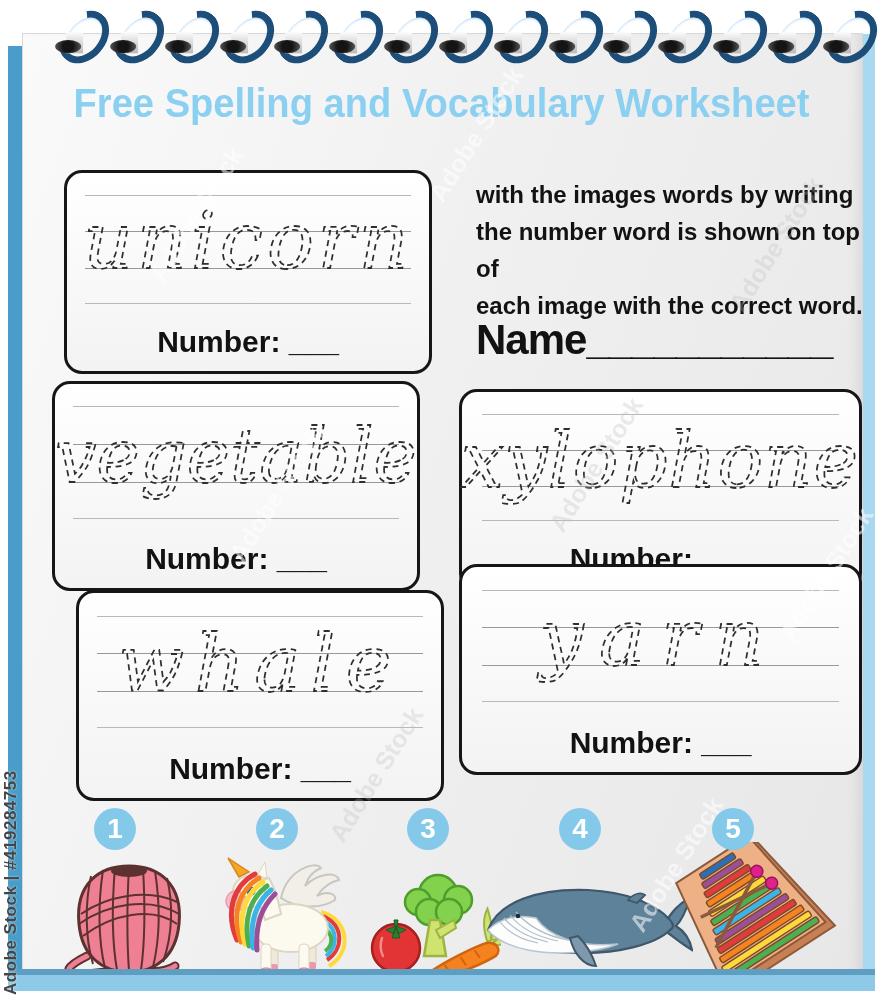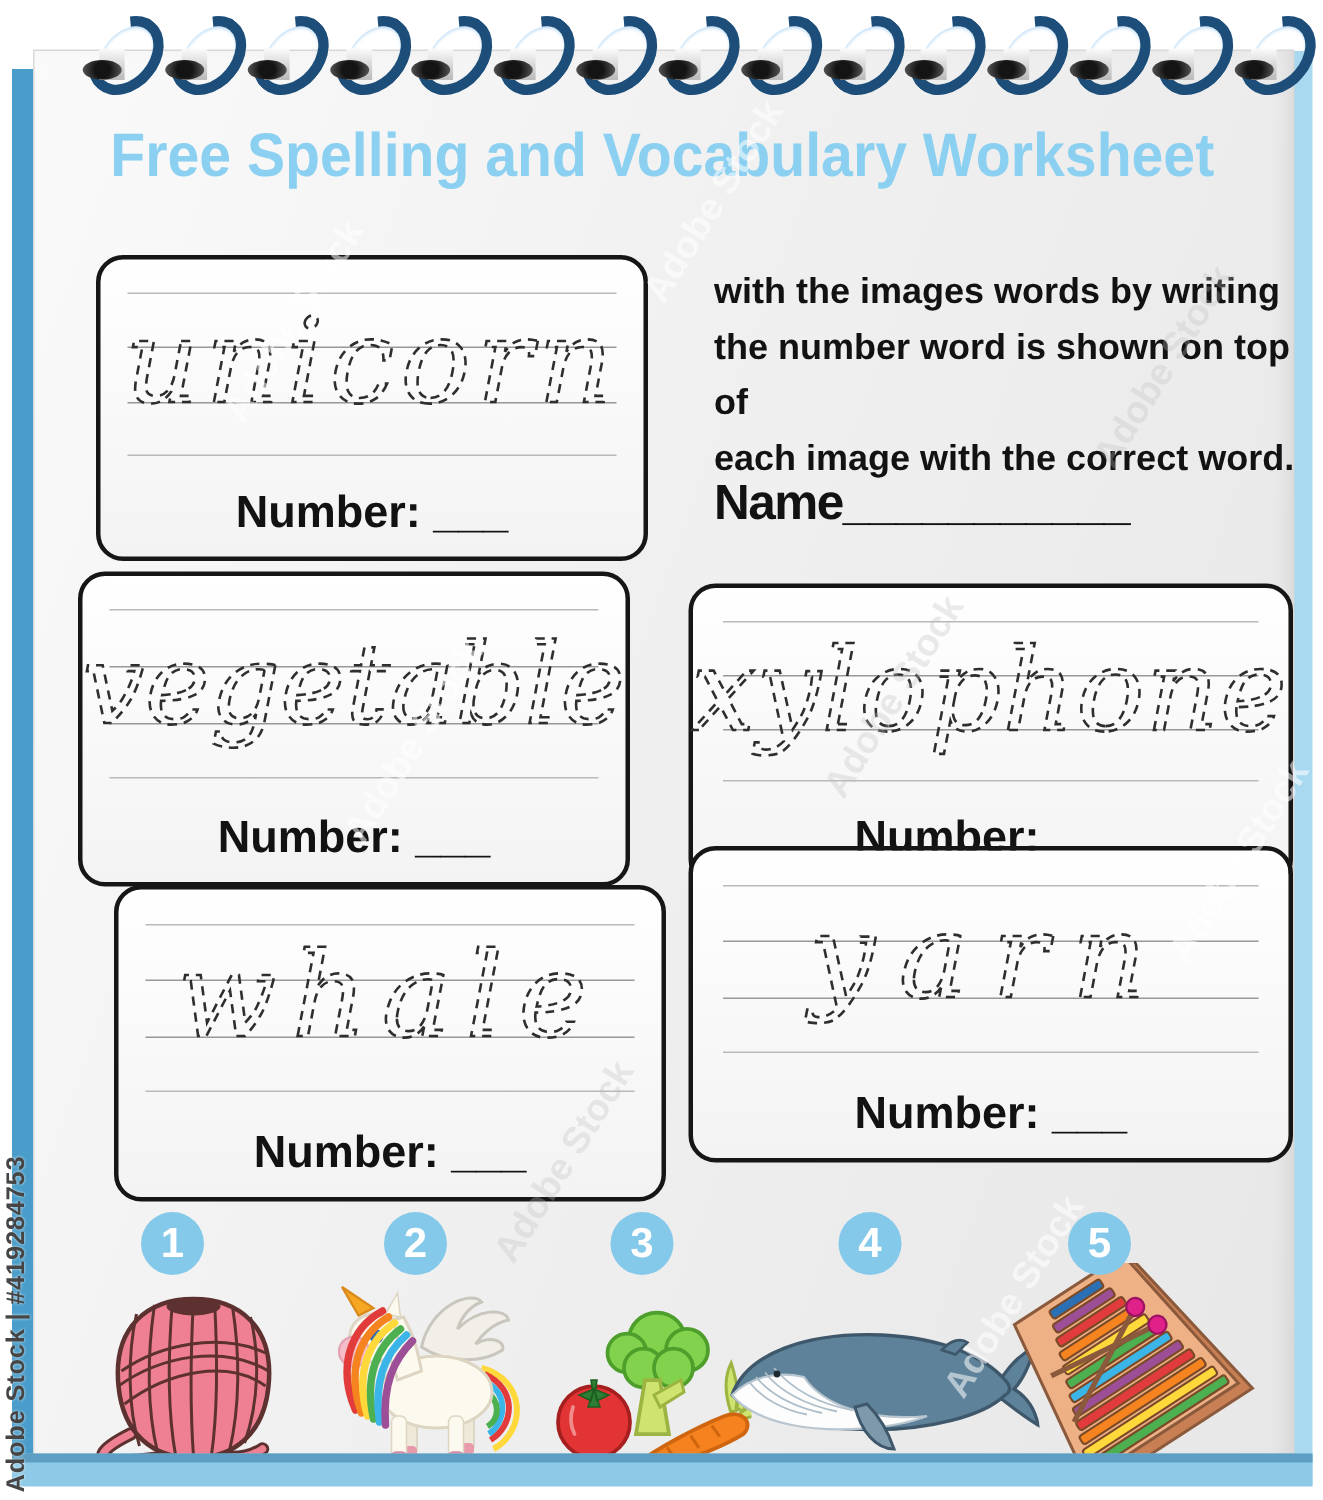--- a/index.html
+++ b/index.html
@@ -53,21 +53,21 @@
   .box-whale     text{letter-spacing:10px;}
   .box-xylophone text{font-size:74px;letter-spacing:1px;}
   .box-yarn      text{letter-spacing:16px;}
   .number-label{position:absolute;bottom:12px;width:100%;text-align:center;
          font-size:30px;font-weight:bold;color:#121212;letter-spacing:0;}
 
   
   .instructions{position:absolute;left:476px;top:176px;width:400px;
          font-size:24px;font-weight:bold;color:#121212;line-height:37px;}
   .name-field{position:absolute;left:476px;top:316px;width:396px;
-         font-size:33px;font-weight:bold;color:#121212;letter-spacing:-1px;white-space:nowrap;}
+         font-size:42px;font-weight:bold;color:#121212;letter-spacing:-1px;white-space:nowrap;}
 
   
   .num-circle{position:absolute;top:808px;width:42px;height:42px;border-radius:50%;
          background:#85c9ea;color:#ffffff;font-size:28px;font-weight:bold;
          text-align:center;line-height:42px;z-index:3;}
   .nc1{left:94px;} .nc2{left:256px;} .nc3{left:407px;} .nc4{left:559px;} .nc5{left:712px;}
   .match-img{position:absolute;z-index:2;}
   .img-yarn   {left:57px; top:858px;width:145px;height:122px;}
   .img-unicorn{left:203px;top:856px;width:158px;height:122px;}
   .img-veg    {left:366px;top:868px;width:135px;height:112px;}

